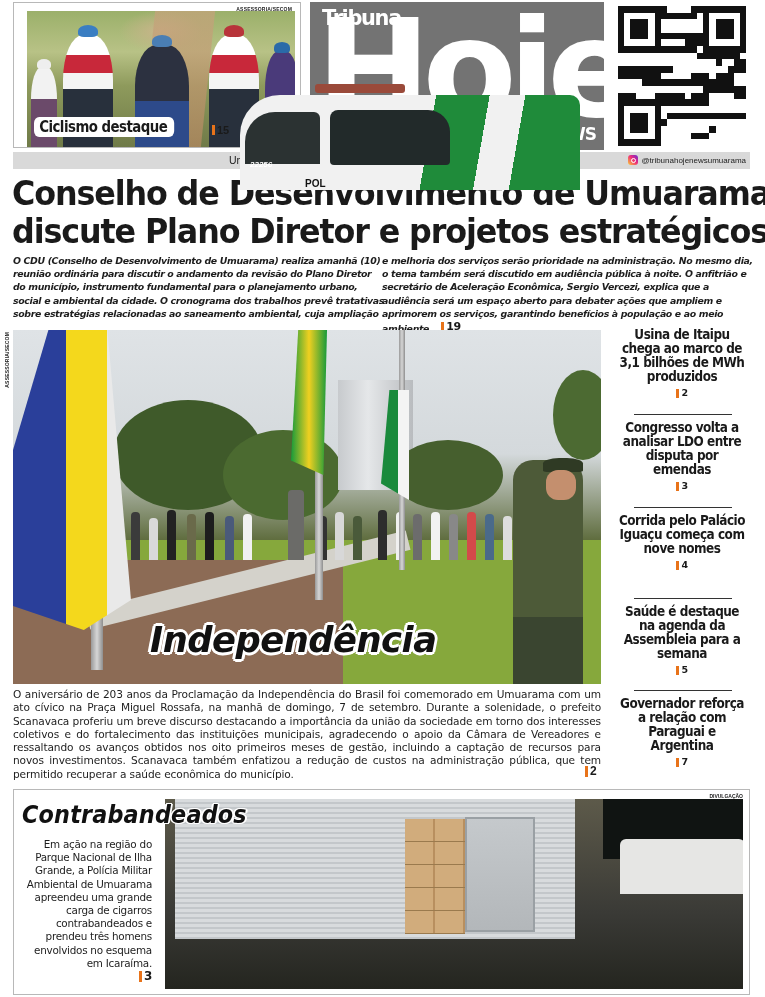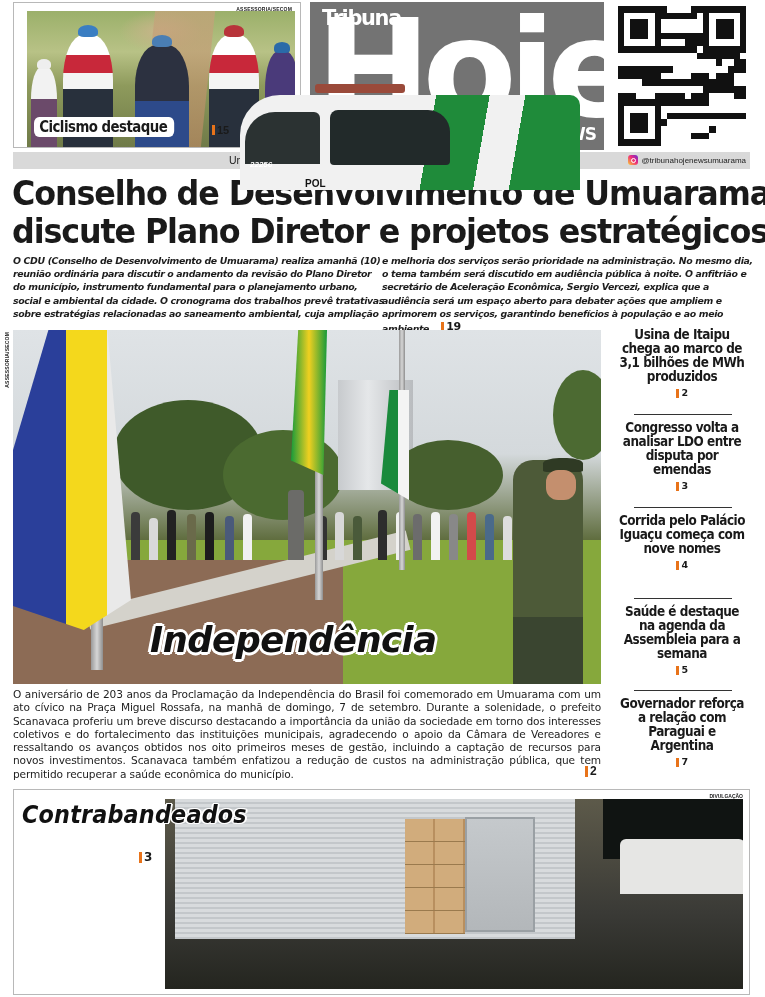--- a/index.html
+++ b/index.html
@@ -819,18 +819,18 @@
 </div>
 <div class="police-car"></div>
 <div class="car-window2"></div>
 <div class="car-window"></div>
 <div class="lightbar"></div>
 <span class="car-number">22256</span>
 <span class="car-pol">POL</span>
 
 <span class="bottom-title">Contrabandeados</span>
 <p class="bottom-text">
-  <br>
+  <span>Em ação na região do Parque Nacional de Ilha Grande, a Polícia Militar Ambiental de Umuarama apreendeu uma grande carga de cigarros contrabandeados e prendeu três homens envolvidos no esquema em Icaraíma.</span><br>
   <span class="page-ref bottom-ref">
     <span class="bar"></span>
     <span>3</span>
   </span>
 </p>
 
 </body></html>

